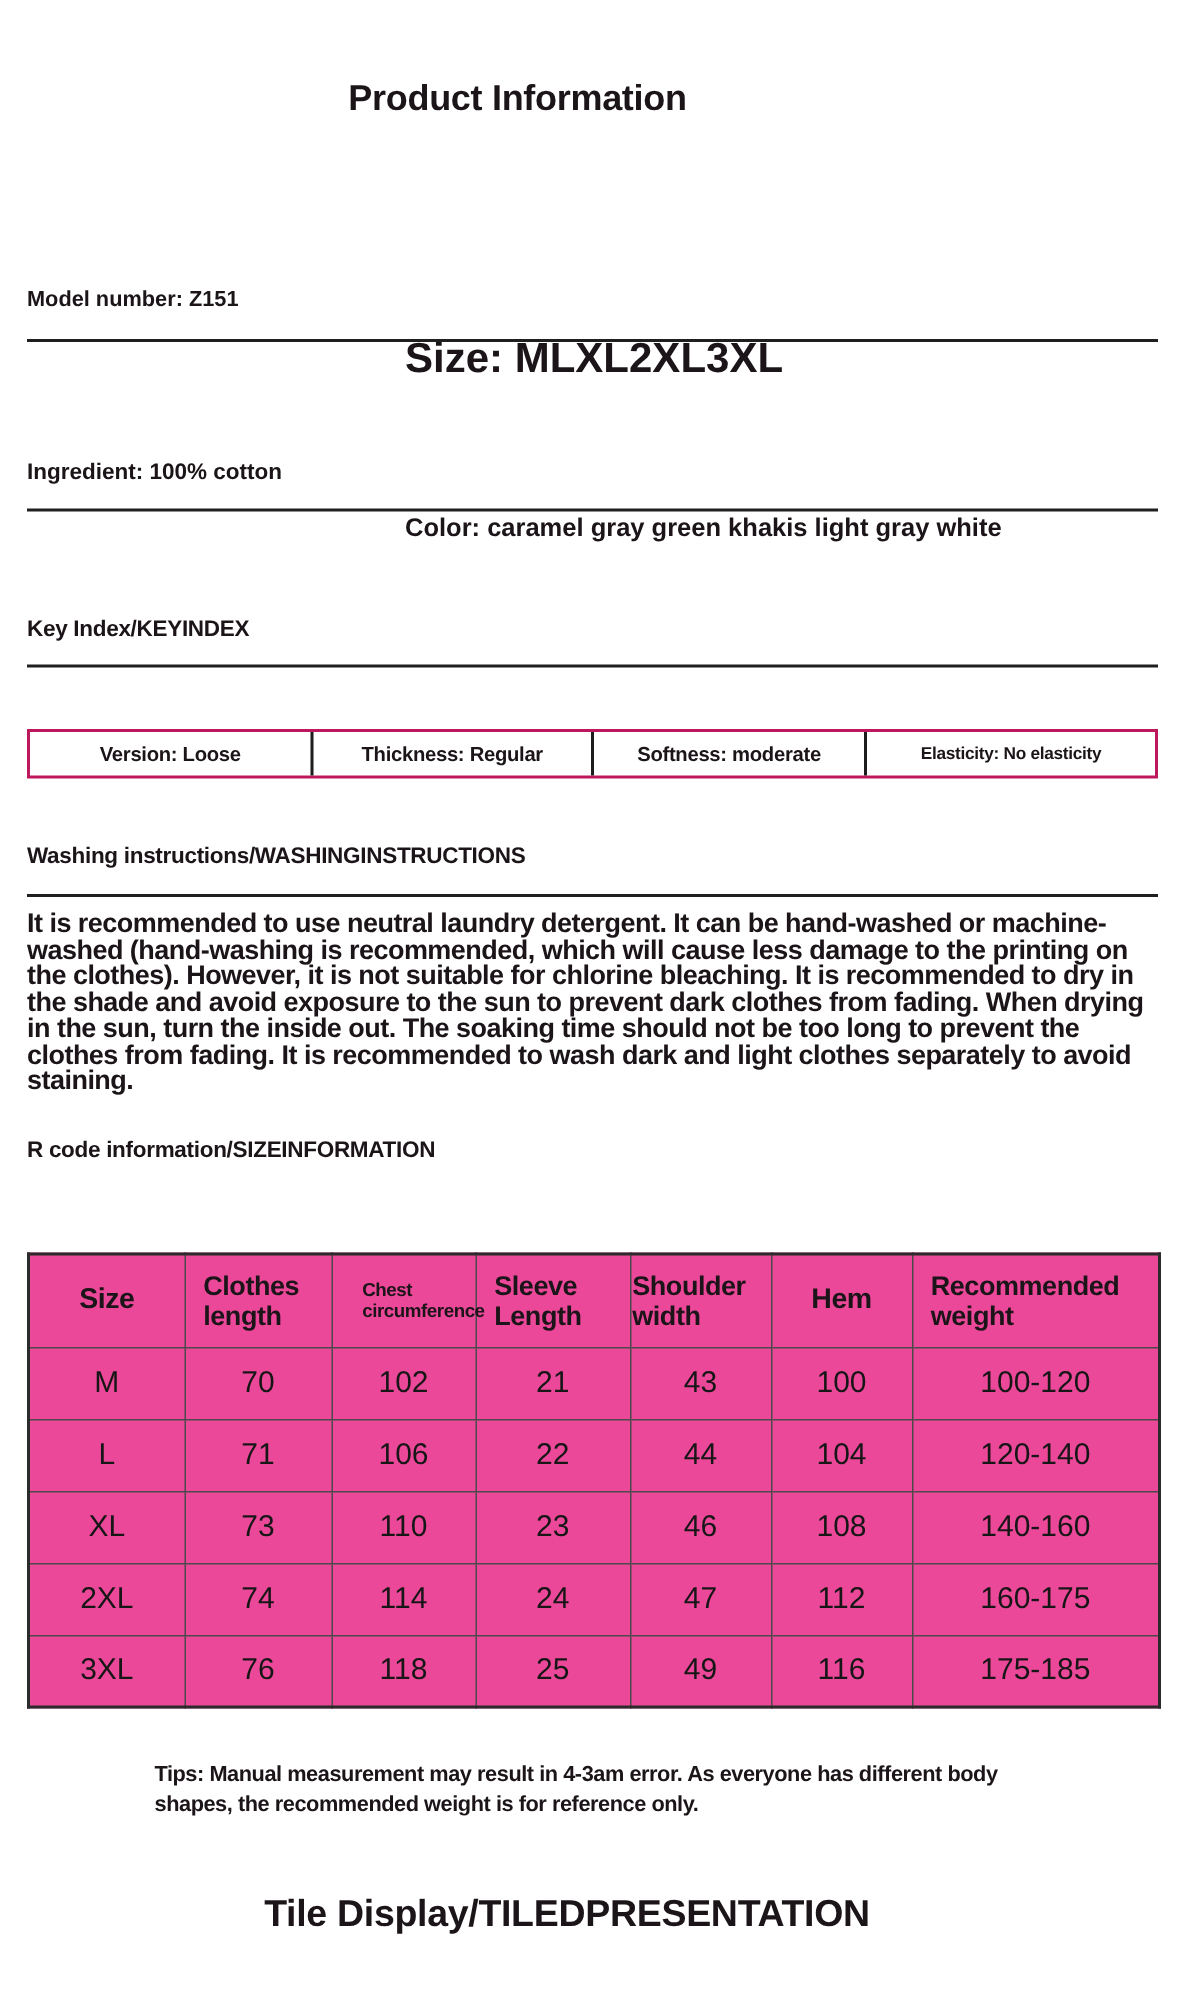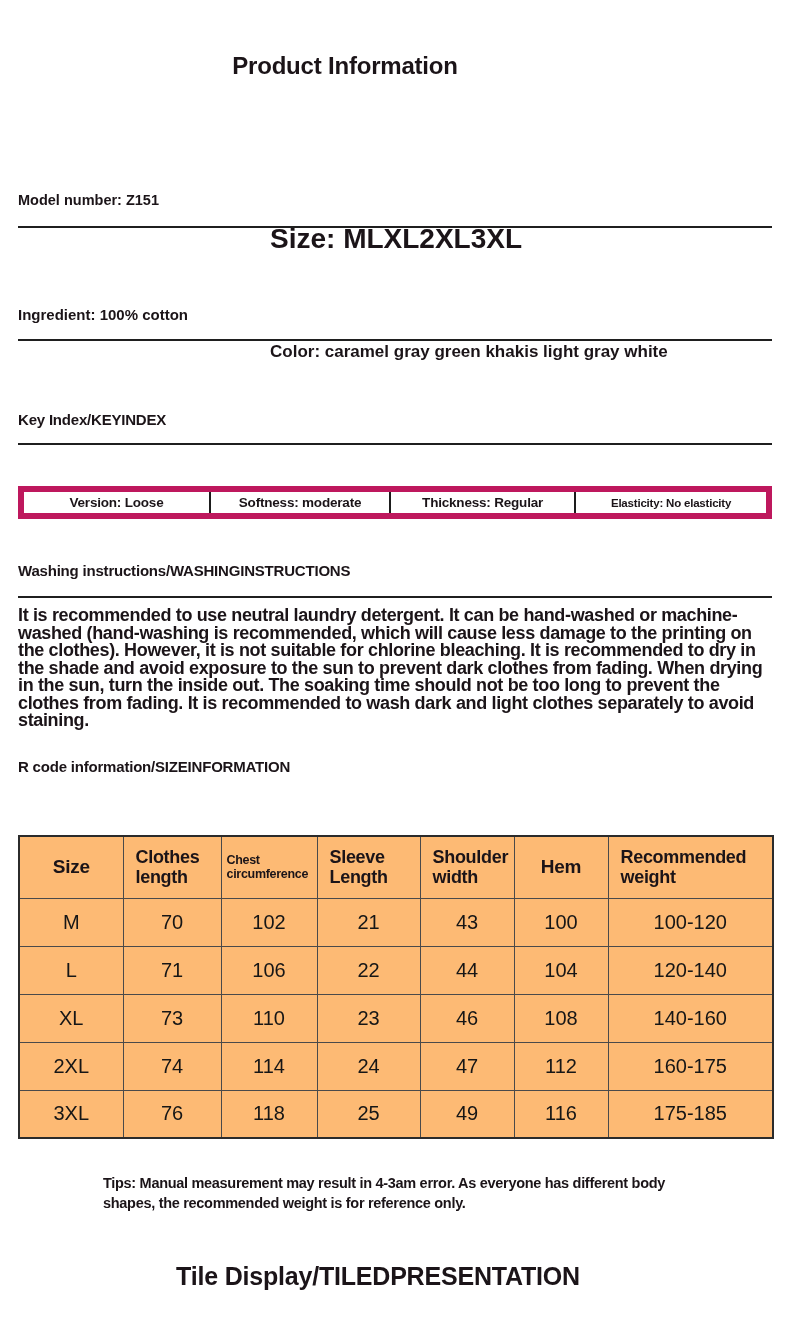--- a/index.html
+++ b/index.html
@@ -27,21 +27,21 @@
   .size-label    { left:270px; top:183px; font-size:28px;   font-weight:bold;margin-top:40px; }
   .ingredient-label { left:18px;  top:306px; font-size:15px;   font-weight:bold; }
   .color-label      { left:270px; top:299px; font-size:17px;   font-weight:bold;margin-top:43px; }
 
   .section-heading { left:18px; font-size:15px; font-weight:bold; letter-spacing:-0.2px; }
 
   
   .key-table {
     left:18px; top:486px; width:754px; height:33px;
     display:flex;
-    border:6px solid #be185d;
+    border:2px solid #be185d;
   }
   .key-cell {
     display:flex; align-items:center; justify-content:center;
     font-weight:bold; font-size:13.5px;
     border-left:2px solid #1d1d1d;
     letter-spacing:-0.2px;
     text-align:center;
   }
   .key-cell:first-child { border-left:none; }
   .key-cell-0 { width:188px; }
@@ -55,37 +55,37 @@
     line-height:17.5px; letter-spacing:-0.35px;
     text-align:left;
   }
 
   
   .size-table-wrap { left:18px; top:835px; }
   table.size-table {
     border-collapse:collapse;
     table-layout:fixed;
     width:754px;
-    background:#fdba74;
+    background:#ec4899;
   }
   table.size-table th, table.size-table td {
     border:1.5px solid #4a4a4a;
   }
   table.size-table { border:2px solid #2b2b2b; }
   th.h {
     height:62px;
     font-weight:bold;
     font-size:18px;
     letter-spacing:-0.3px;
     text-align:center;
     vertical-align:middle;
     line-height:1.15;
   }
   th.h-left   { text-align:left; padding-left:12px; }
-  th.h-small  { font-size:12.5px; text-align:left; padding-left:5px; }
+  th.h-small  { font-size:12.5px; text-align:left; padding-left:20px; }
   th.h-size, th.h-hem { font-size:19px; }
   td.c {
     height:48px;
     font-size:20px;
     font-weight:normal;
     color:#161616;
     text-align:center;
     vertical-align:middle;
   }
   col.c0{width:104px} col.c1{width:98px} col.c2{width:96px}
@@ -114,22 +114,22 @@
 
 <div class="abs ingredient-label">Ingredient: 100% cotton</div>
 <div class="abs color-label">Color: caramel gray green khakis light gray white</div>
 <div class="abs rule" style="top:339px"></div>
 
 <div class="abs section-heading" style="top:411px">Key Index/KEYINDEX</div>
 <div class="abs rule" style="top:443px"></div>
 
 <div class="abs key-table">
   <div class="key-cell key-cell-0">Version: Loose</div>
+  <div class="key-cell key-cell-1">Thickness: Regular</div>
   <div class="key-cell key-cell-2">Softness: moderate</div>
-  <div class="key-cell key-cell-1">Thickness: Regular</div>
   <div class="key-cell key-cell-3">Elasticity: No elasticity</div>
 </div>
 
 <div class="abs section-heading" style="top:562px">Washing instructions/WASHINGINSTRUCTIONS</div>
 <div class="abs rule" style="top:596px"></div>
 <div class="abs wash-body">It is recommended to use neutral laundry detergent. It can be hand-washed or machine-washed (hand-washing is recommended, which will cause less damage to the printing on the clothes). However, it is not suitable for chlorine bleaching. It is recommended to dry in the shade and avoid exposure to the sun to prevent dark clothes from fading. When drying in the sun, turn the inside out. The soaking time should not be too long to prevent the clothes from fading. It is recommended to wash dark and light clothes separately to avoid staining.</div>
 
 <div class="abs section-heading" style="top:758px">R code information/SIZEINFORMATION</div>
 
 <div class="abs size-table-wrap">
@@ -142,21 +142,21 @@
         <col class="c4">
         <col class="c5">
         <col class="c6">
     </colgroup>
     <thead>
       <tr>
         <th class="h h-size">Size</th>
         <th class="h h-left">Clothes length</th>
         <th class="h h-small">Chest circumference</th>
         <th class="h h-left">Sleeve Length</th>
-        <th class="h h-left" style="padding-left:12px">Shoulder width</th>
+        <th class="h h-left" style="padding-left:1px">Shoulder width</th>
         <th class="h h-hem">Hem</th>
         <th class="h h-left" style="">Recommended weight</th>
       </tr>
     </thead>
     <tbody>
       <tr>
         <td class="c">M</td>
         <td class="c">70</td>
         <td class="c">102</td>
         <td class="c">21</td>

